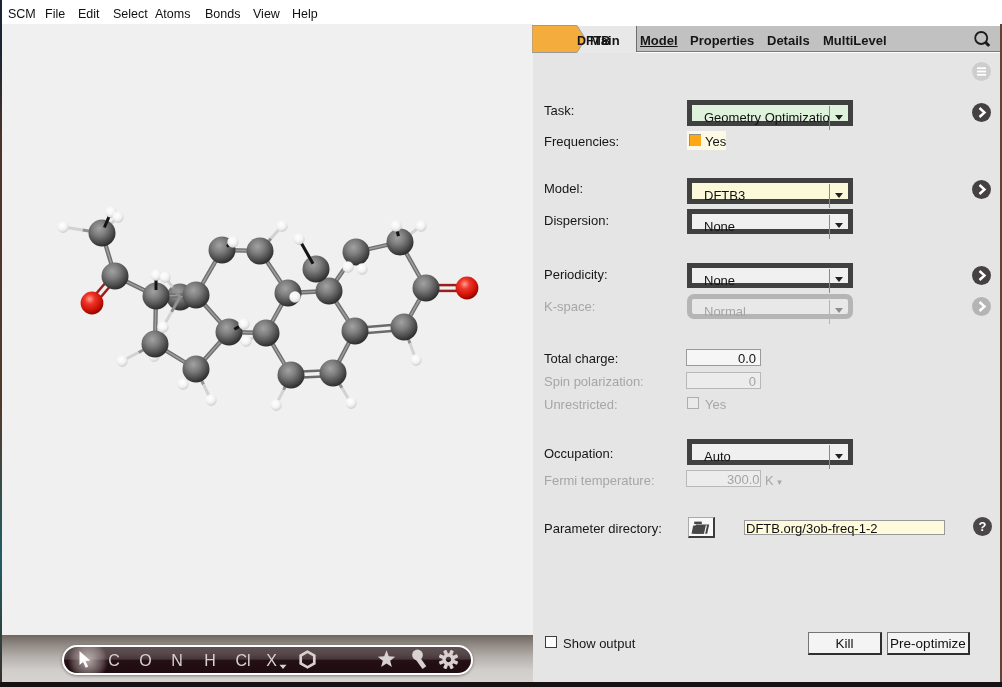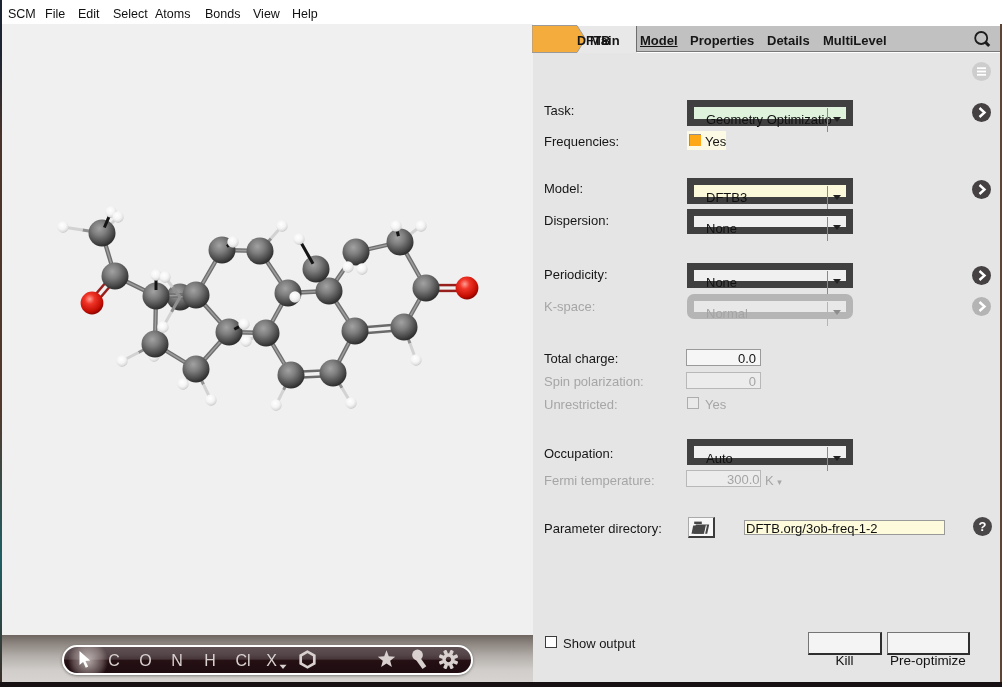--- a/index.html
+++ b/index.html
@@ -25,35 +25,35 @@
 
 #tabbar { left:533px; top:24px; width:467px; height:29px; background:#ffffff; }
 #tabactive { position:absolute; left:0; top:2px; width:104px; height:27px; background:#e9e8e8; }
 #tabgray { position:absolute; left:103px; top:2px; width:364px; height:26px; background:#c2c1c1; border-left:1px solid #6e6e6e; border-bottom:1px solid #787878; }
 .tabl { position:absolute; top:9px; font-size:13px; font-weight:bold; color:#161616; }
 #dftbtab { position:absolute; left:-1px; top:1px; width:56px; height:28px; }
 
 #panel { left:533px; top:53px; width:467px; height:629px; background:#e6e5e5; }
 #panel .lab { position:absolute; left:11px; font-size:13px; color:#161616; }
 #panel .dis { color:#a6a6a6; }
-.combo { position:absolute; width:166px; height:26px; border:7px solid #404040; background:#f1f0f0; font-size:13px; color:#111; }
+.combo { position:absolute; width:166px; height:26px; border:5px solid #404040; background:#f1f0f0; font-size:13px; color:#111; }
 .combo .tx { position:absolute; left:12px; top:5px; }
 .combo .sep { position:absolute; right:18px; top:1px; width:1px; height:24px; background:#8a8a8a; }
 .combo .ar { position:absolute; right:5px; top:10px; width:0; height:0; border-left:4.5px solid transparent; border-right:4.5px solid transparent; border-top:5px solid #222; }
 .combo.dis2 { border-color:#b5b5b5; background:#e9e8e8; color:#a4a4a4; }
 .combo.dis2 .sep { background:#b5b5b5; }
 .combo.dis2 .ar { border-top-color:#8d8d8d; }
 .inp { position:absolute; width:75px; height:17px; border:1px solid #9a9a9a; background:#f6f6f6; font-size:13px; color:#111; text-align:right; padding-right:4px; padding-top:1px; }
 .inp.dis2 { border-color:#b8b8b8; background:#ececec; color:#a4a4a4; }
 .circ { position:absolute; width:19px; height:19px; border-radius:50%; background:#454142; }
 .circ svg { position:absolute; left:0; top:0; }
 .circ.gray { background:#b5b4b4; }
 .cb { position:absolute; width:12px; height:12px; background:#fff; border:1px solid #3c3c3c; }
 .cb.dis2 { border-color:#adadad; background:#e9e9e9; }
-.btn { position:absolute; height:23px; background:#f4f4f4; border-top:1px solid #757575; border-left:1px solid #757575; border-right:2px solid #2e2e2e; border-bottom:2px solid #2e2e2e; font-size:13.5px; color:#111; text-align:center; padding-top:20px; }
+.btn { position:absolute; height:23px; background:#f4f4f4; border-top:1px solid #757575; border-left:1px solid #757575; border-right:2px solid #2e2e2e; border-bottom:2px solid #2e2e2e; font-size:13.5px; color:#111; text-align:center; padding-top:3px; }
 </style>
 </head>
 <body>
 <div class="abs" id="menubar">
   <span style="left:8px">SCM</span>
   <span style="left:45px">File</span>
   <span style="left:78px">Edit</span>
   <span style="left:113px">Select</span>
   <span style="left:155px">Atoms</span>
   <span style="left:205px">Bonds</span>

